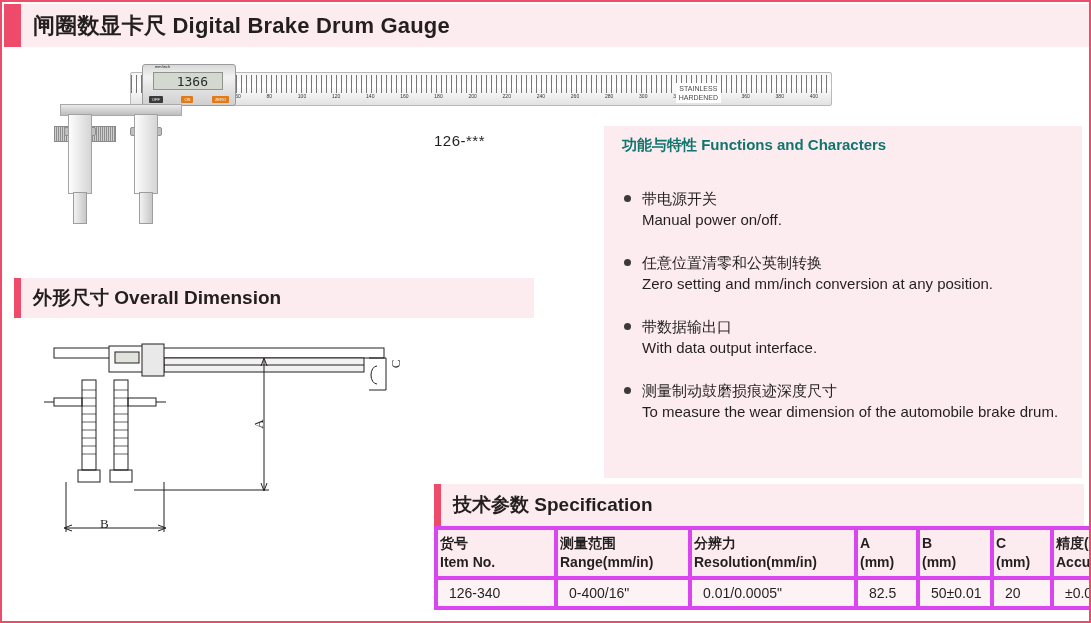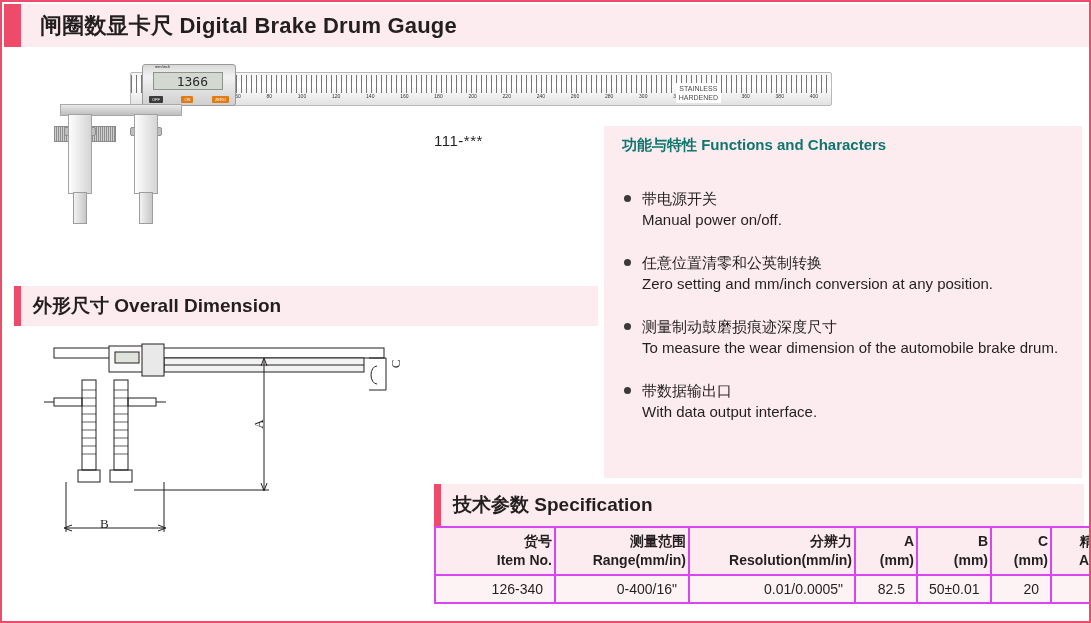--- a/index.html
+++ b/index.html
@@ -32,21 +32,21 @@
     display: flex;
     align-items: center;
   }
   .header-bar {
     width: 17px;
     height: 43px;
     background: #ee4b6a;
     flex: 0 0 auto;
   }
   .header-title {
-    margin-left: 19px;
+    margin-left: 12px;
     font-size: 22px;
     color: #231f20;
     font-weight: bold;
     letter-spacing: 0.2px;
     white-space: nowrap;
   }
   .header-title .en {
     font-weight: bold;
   }
 
@@ -214,23 +214,22 @@
     font-weight: bold;
     margin-left: 12px;
     white-space: nowrap;
   }
 
   
   #overall-dimension-section {
     position: absolute;
     left: 12px;
     top: 276px;
-    width: 584px;
+    width: 520px;
     height: 40px;
-    margin-top: 8px;
   }
   .dim-drawing {
     position: absolute;
     left: 12px;
     top: 318px;
     width: 420px;
     height: 232px;
   }
 
   
@@ -306,22 +305,22 @@
     width: 7px;
     height: 42px;
     background: #ee4b6a;
   }
   table.spec {
     border-collapse: collapse;
     width: 650px;
     table-layout: fixed;
   }
   table.spec th, table.spec td {
-    border: 2px solid #d946ef;
-    text-align: right;
+    border: 4px solid #d946ef;
+    text-align: left;
     color: #231f20;
   }
   table.spec th {
     background: #fdecef;
     font-size: 14px;
     font-weight: bold;
     padding: 4px 2px;
     line-height: 19px;
   }
   table.spec td {
@@ -396,21 +395,21 @@
     <div class="jaw-beam"></div>
     <div class="knurl"></div>
     <div class="jaw-screw l1"></div>
     <div class="jaw-screw r1"></div>
     <div class="jaw left"></div>
     <div class="jaw right"></div>
     <div class="jaw-tip left"></div>
     <div class="jaw-tip right"></div>
   </div>
 
-  <div class="model-code">111-***</div>
+  <div class="model-code">126-***</div>
 
   <div class="section-bar" id="overall-dimension-section">
     <div class="accent"></div>
     <div class="section-title">
       <span>外形尺寸</span>
       <span>Overall Dimension</span>
     </div>
   </div>
 
   <div class="dim-drawing">
@@ -489,27 +488,27 @@
         <div class="func-cn">带电源开关</div>
         <div class="func-en">Manual power on/off.</div>
       </div>
       <div class="func-item">
         <span class="bullet"></span>
         <div class="func-cn">任意位置清零和公英制转换</div>
         <div class="func-en">Zero setting  and mm/inch conversion at any position.</div>
       </div>
       <div class="func-item">
         <span class="bullet"></span>
+        <div class="func-cn">带数据输出口</div>
+        <div class="func-en">With data output interface.</div>
+      </div>
+      <div class="func-item">
+        <span class="bullet"></span>
         <div class="func-cn">测量制动鼓磨损痕迹深度尺寸</div>
         <div class="func-en">To measure the wear dimension of the automobile brake drum.</div>
-      </div>
-      <div class="func-item">
-        <span class="bullet"></span>
-        <div class="func-cn">带数据输出口</div>
-        <div class="func-en">With data output interface.</div>
       </div>
     </div>
   </div>
 
   <div id="spec-section">
     <div id="spec-title-bar">
       <div class="accent"></div>
       <div class="section-title">
         <span>技术参数</span>
         <span>Specification</span>

